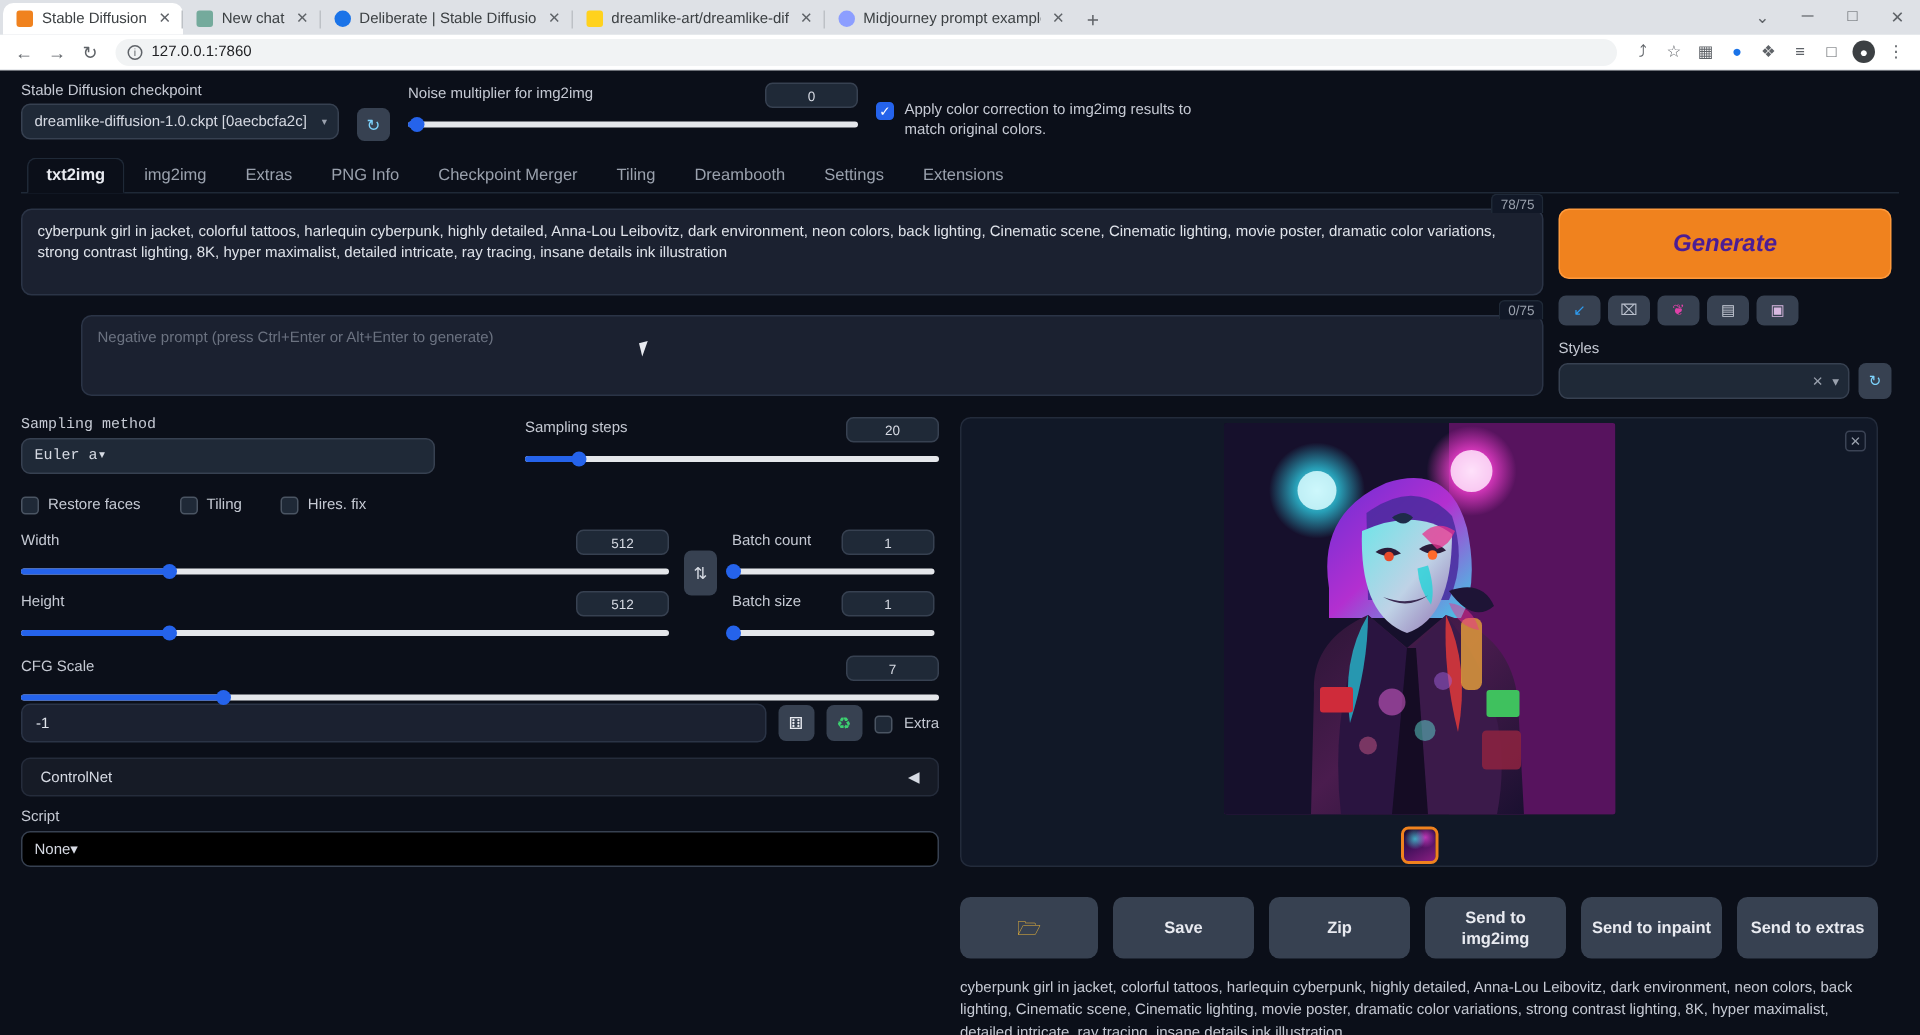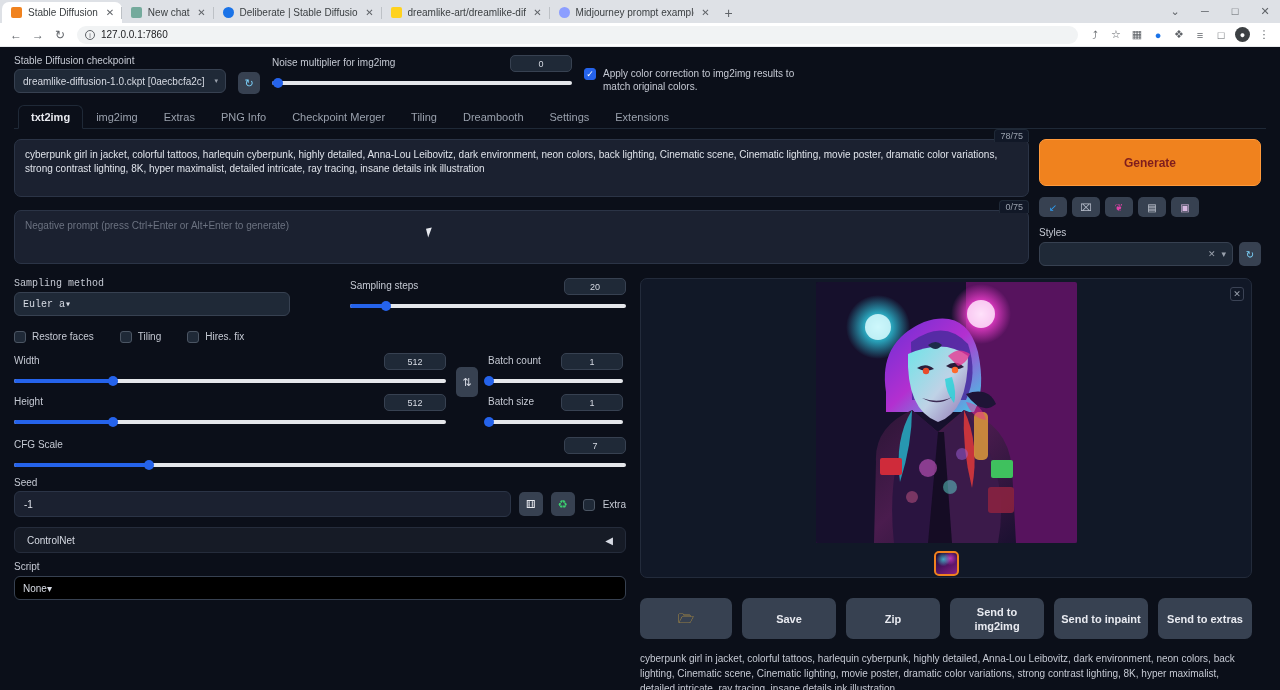--- a/index.html
+++ b/index.html
@@ -156,28 +156,28 @@
     position: absolute; right: 0; top: -10px;
     font-size: 9px; color: #9aa1ad; background: #111827;
     padding: 1px 5px; border-radius: 4px 4px 0 0;
     border: 1px solid #1f2937; border-bottom: none;
   }
   .prompt-area {
     background: #1b2130; border: 1px solid #2b3446; border-radius: 7px;
     min-height: 58px; padding: 8px 10px; font-size: 10px;
     color: #dfe3ea; line-height: 14px;
   }
-  .prompt-area.neg { min-height: 54px; color: #6b7280; }
+  .prompt-area.neg { min-height: 54px; color: #6b7280; margin-left: 40px; }
   .prompt-wrap2 { margin-top: 13px; position: relative; }
 
   .rightcol { width: 222px; }
   .generate-btn {
     height: 47px; background: #f0821e; border: 1px solid #ff9a3c;
     border-radius: 7px; display: flex; align-items: center;
-    justify-content: center; color: #7f1d1d; font-size: 12px; font-weight: bold;
+    justify-content: center; color: #4c1d95; font-size: 16px; font-weight: bold; font-style: italic;
   }
   .icon-row { display: flex; gap: 5px; margin-top: 11px; }
   .icon-btn {
     width: 28px; height: 20px; background: #374151; border-radius: 5px;
     display: flex; align-items: center; justify-content: center;
     font-size: 10px;
   }
   .styles-label { font-size: 10px; margin-top: 10px; display:block; color:#c5c9d3;}
   .styles-row { display: flex; gap: 6px; margin-top: 4px; align-items: stretch;}
   .styles-box {
@@ -509,21 +509,20 @@
         <div class="dim-head">
           <span class="field-label">CFG Scale</span>
           <span class="num-pill">7</span>
         </div>
         <div class="slider">
           <div class="fill" style="width:22%"></div>
           <div class="knob" style="left:22%"></div>
         </div>
       </div>
 
-      <span class="field-label" style="margin-top:10px;display:block">Seed</span>
       <div class="seedrow" style="margin-top:2px">
         <div class="seed-input">-1</div>
         <div class="seed-btn" style="color:#e8eaf0">⚅</div>
         <div class="seed-btn" style="color:#3cd070">♻</div>
         <span class="chk"></span>
         <span style="font-size:10px">Extra</span>
       </div>
 
       <div class="accordion">
         <span>ControlNet</span>

